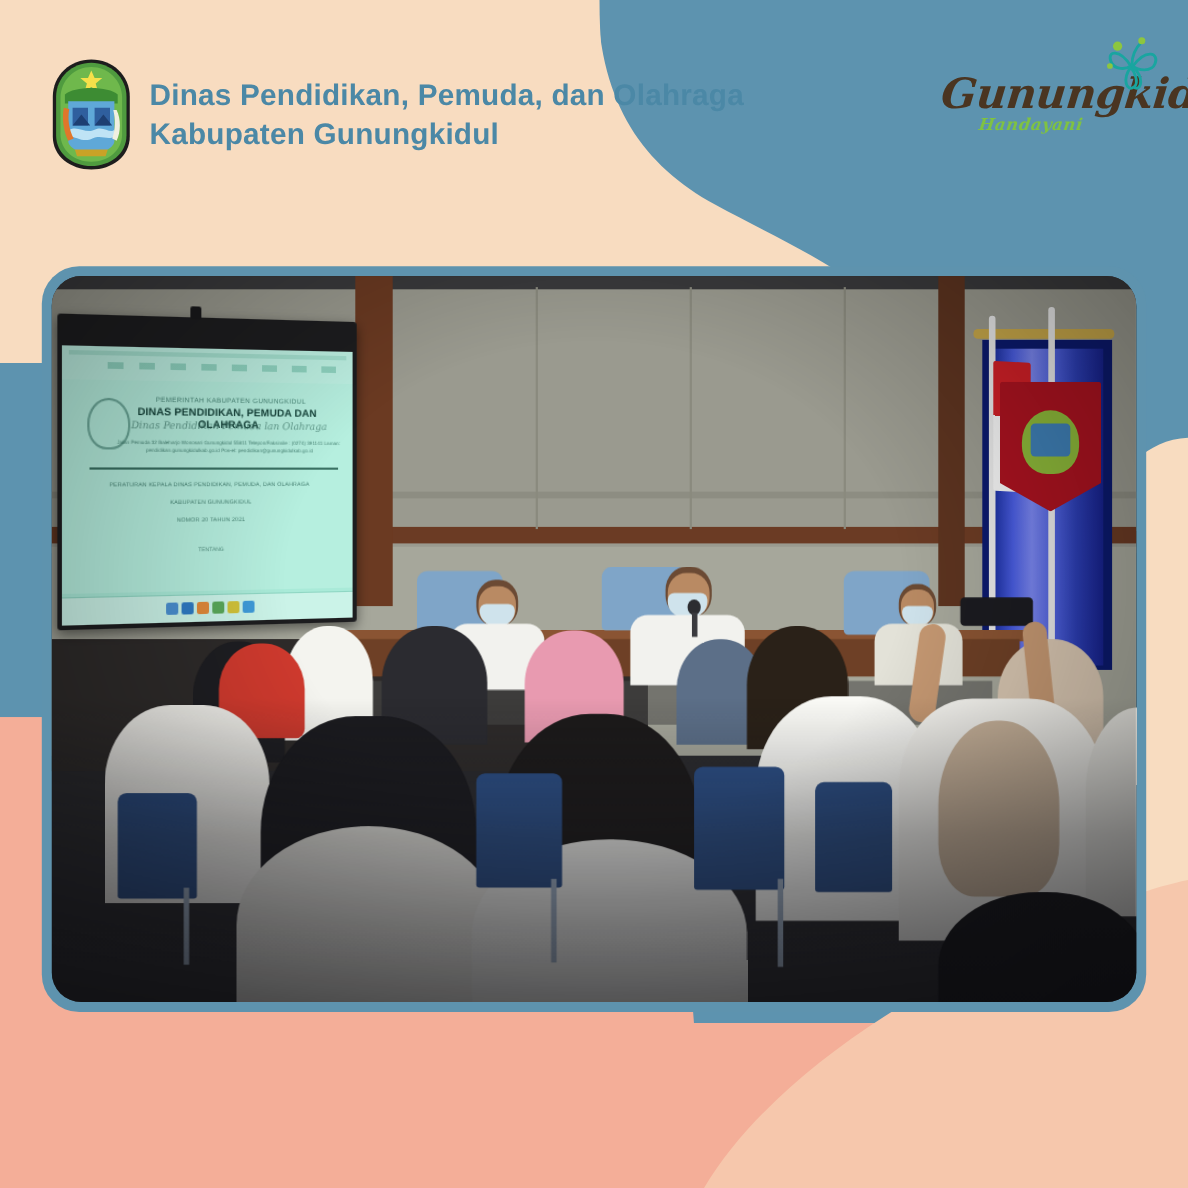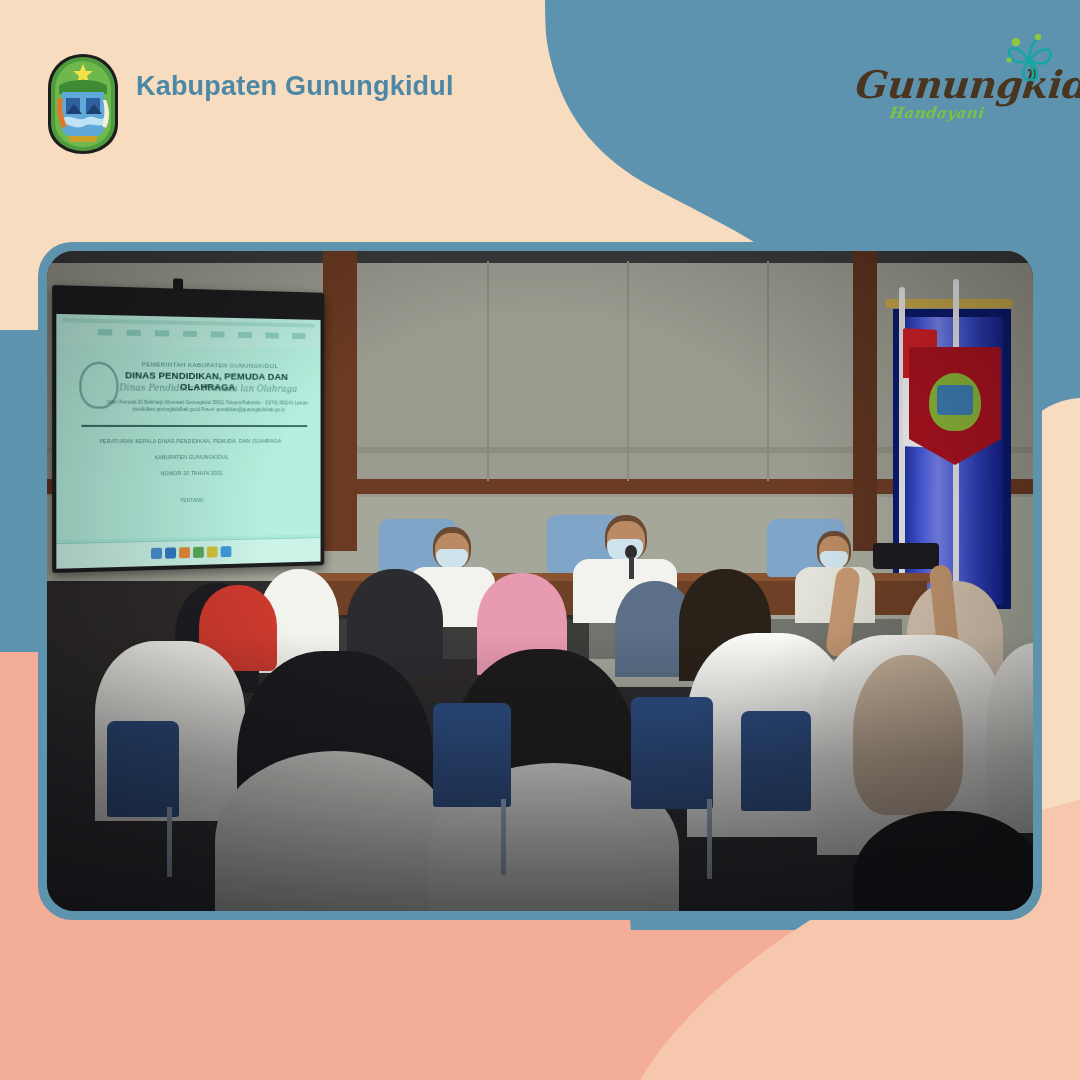--- a/index.html
+++ b/index.html
@@ -198,20 +198,21 @@
       <path d="M42,46 L56,46 L56,62 L42,62 Z" fill="#2f5f9e"></path>
       <polygon points="22,62 30,52 38,62" fill="#1d3f72"></polygon>
       <polygon points="42,62 50,52 58,62" fill="#1d3f72"></polygon>
       <path d="M19,66 C27,62 34,70 42,66 C50,62 56,70 60,66 L60,72 C54,76 48,70 40,74 C32,78 25,72 19,72 Z" fill="#bfe3f5"></path>
       <path d="M14,46 C12,56 14,68 18,76 L23,74 C19,66 17,56 19,47 Z" fill="#e0762a"></path>
       <path d="M62,48 C66,56 66,68 62,76 L58,74 C61,66 61,56 59,48 Z" fill="#f0efe0"></path>
       <path d="M24,84 L54,84 L52,90 L26,90 Z" fill="#c9a227"></path>
     </svg>
 
     <div class="head-title">
+      <span>Dinas Pendidikan, Pemuda, dan Olahraga</span>
       <span class="l2">Kabupaten Gunungkidul</span>
     </div>
 
     <div class="gk-logo">
       <span class="gk-word">Gunungkidul</span>
       <span class="gk-sub">Handayani</span>
       <svg class="gk-mark" viewBox="0 0 62 58">
         <g fill="none" stroke="#19A5A0" stroke-width="2.6" stroke-linecap="round">
           <path d="M30,30 C20,14 8,16 12,26 C15,34 26,33 30,30 Z"></path>
           <path d="M32,30 C44,14 56,18 52,28 C49,36 36,34 32,30 Z"></path>

